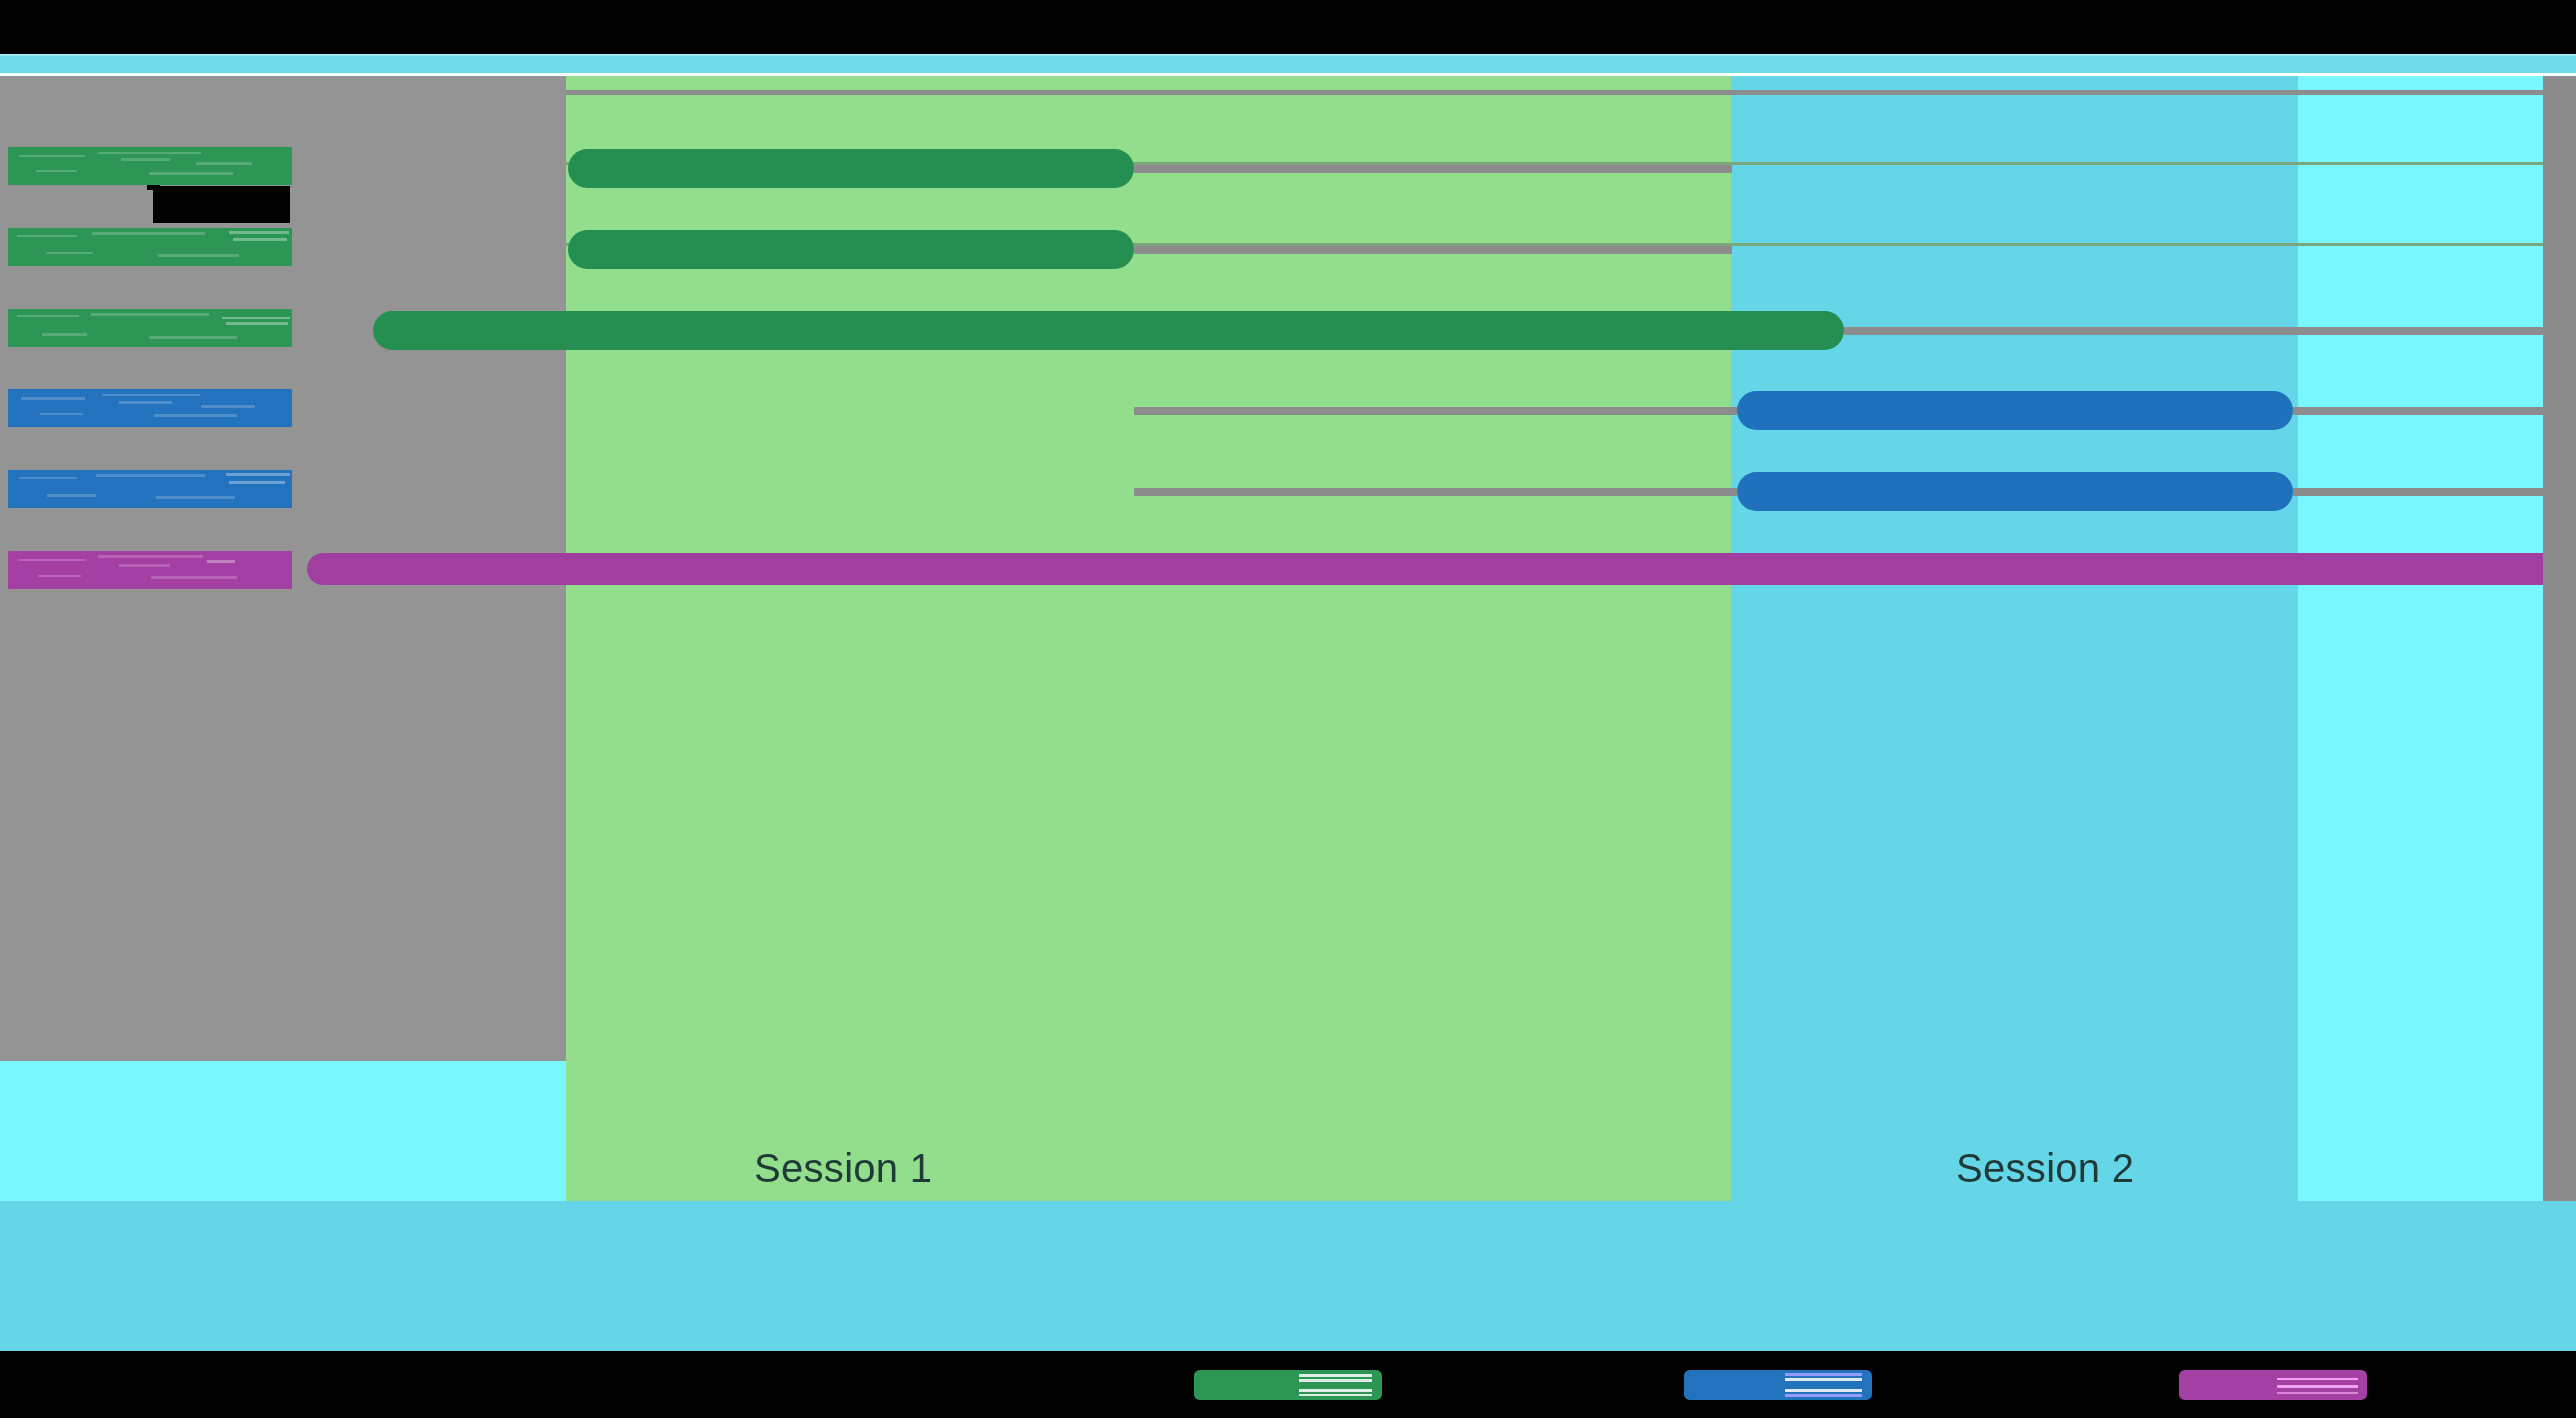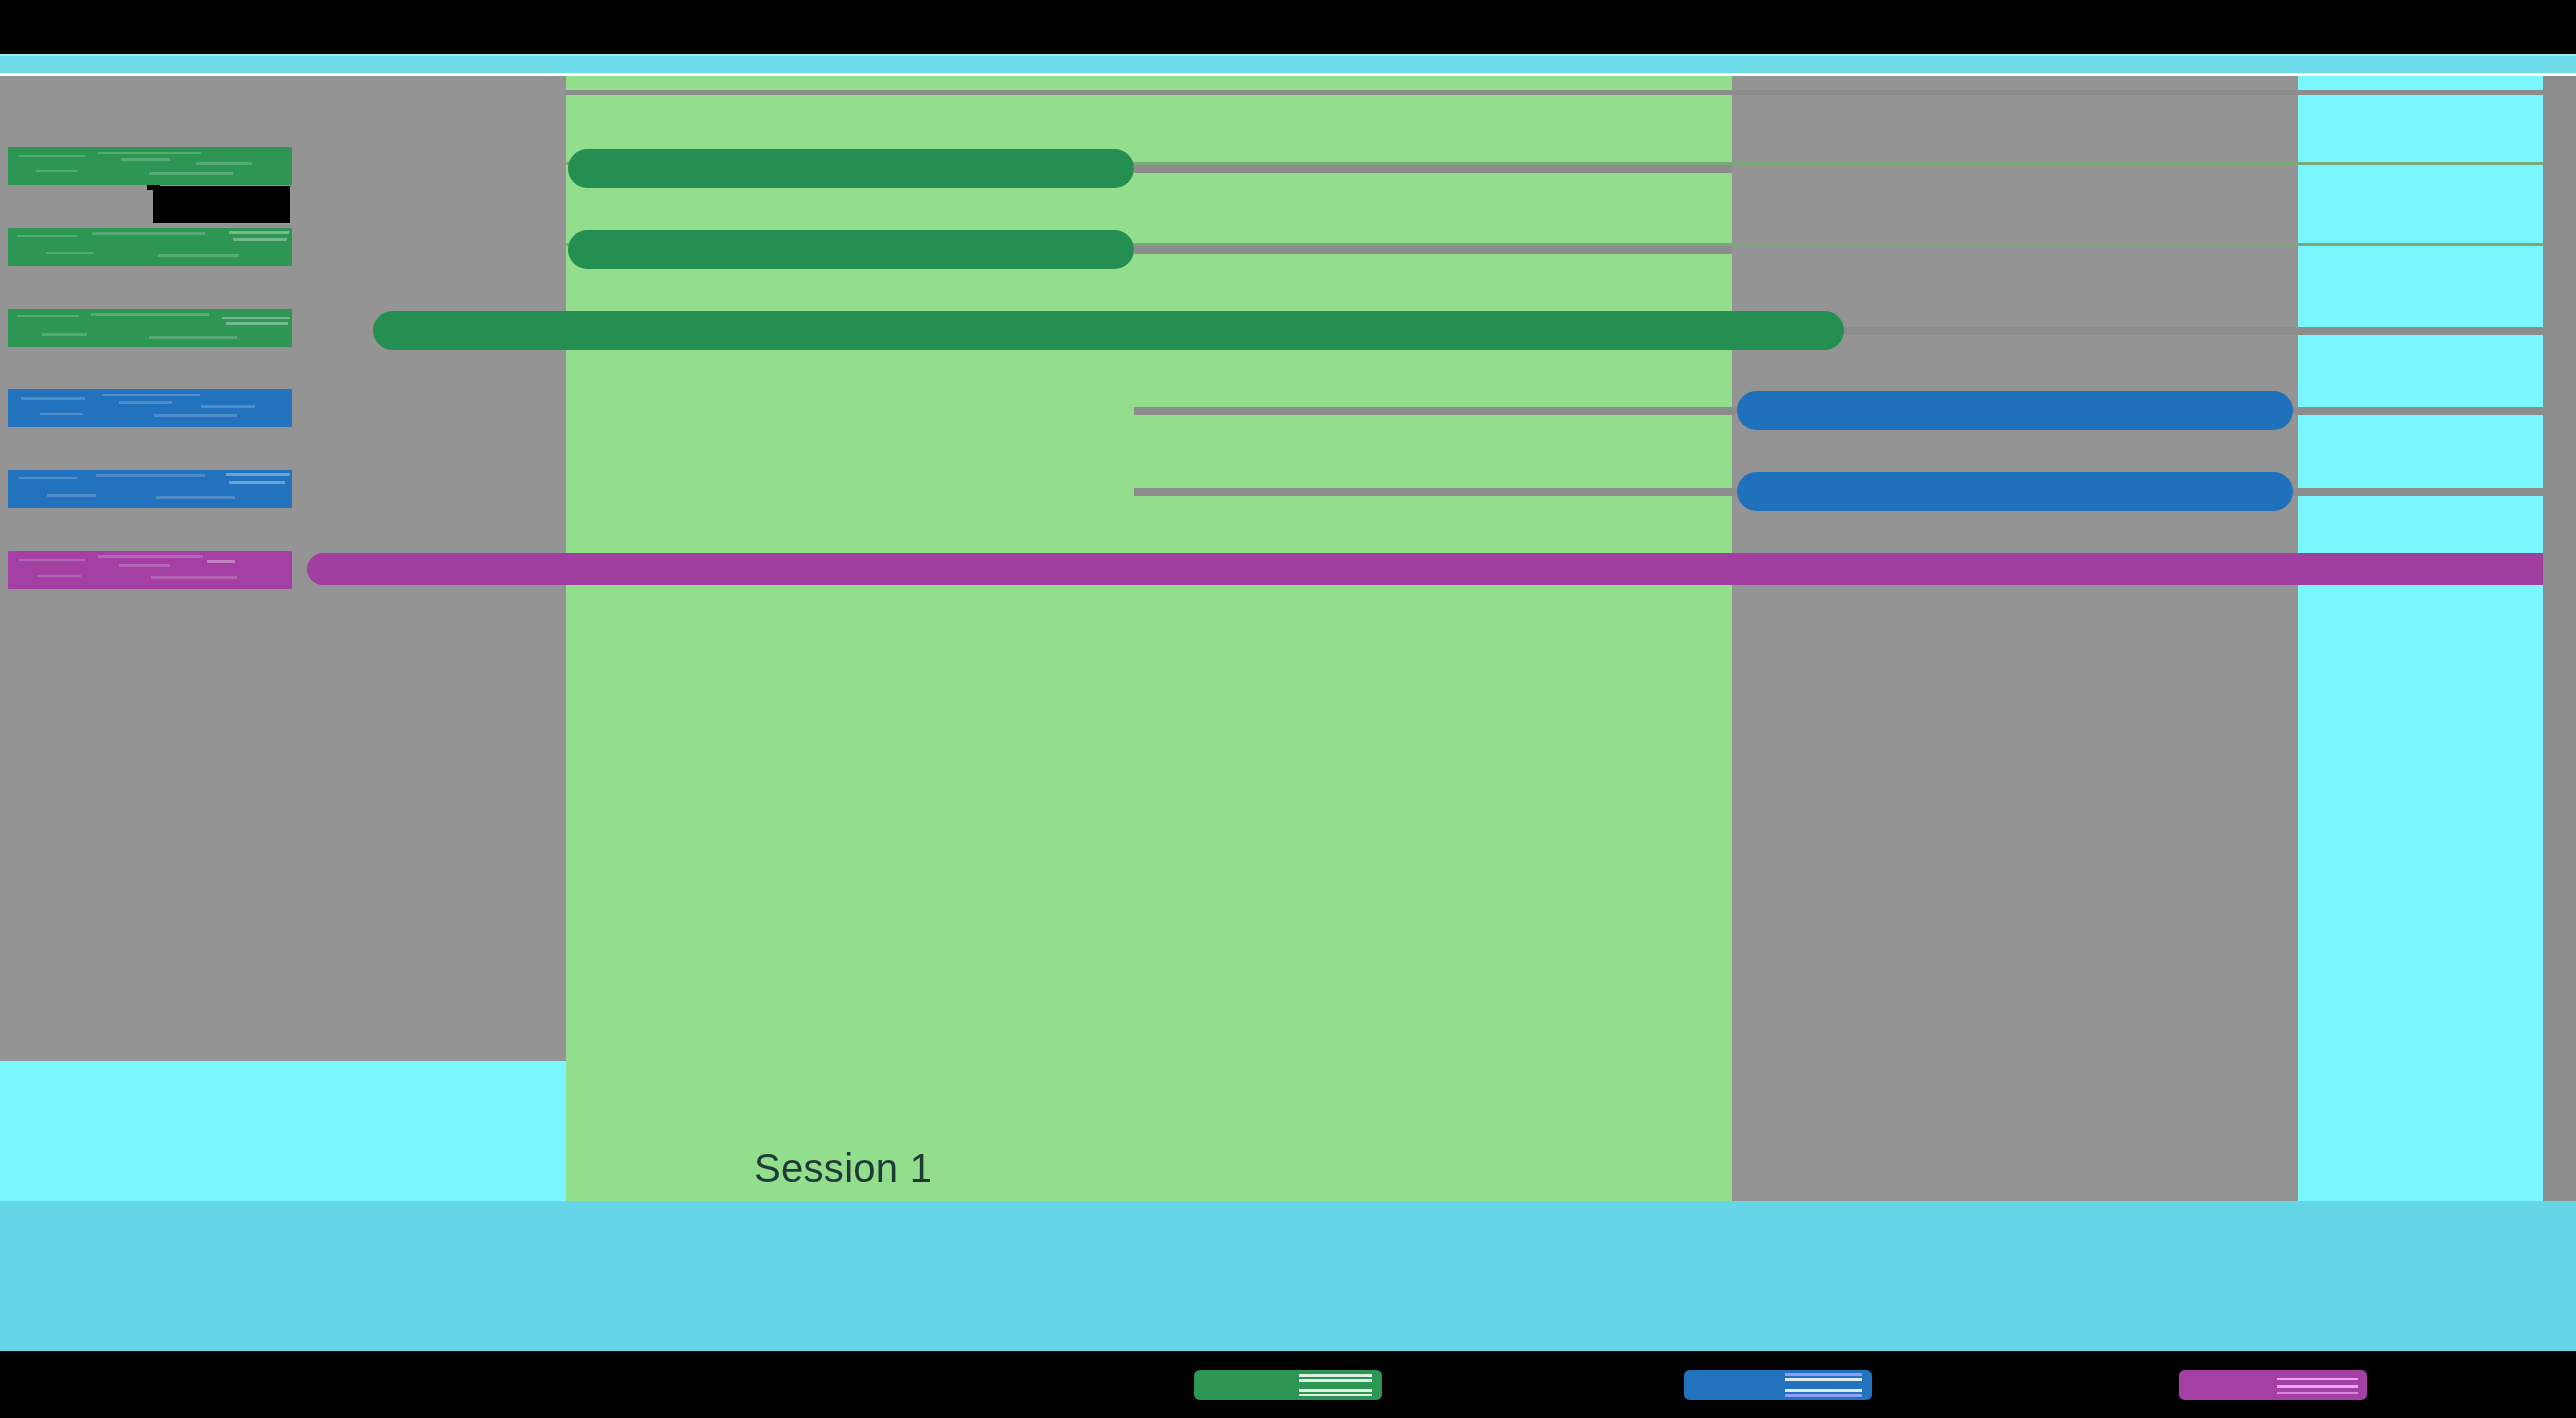--- a/index.html
+++ b/index.html
@@ -216,20 +216,23 @@
   <div class="accent-strip">
     <div class="hair-top"></div>
     <div class="hair-bot"></div>
   </div>
 
   <div class="gantt">
 
     <div class="band band-1">
       <div class="band-label">Session 1</div>
     </div>
+    <div class="band band-2">
+      <div class="band-label">Session 2</div>
+    </div>
     <div class="band band-3"></div>
 
     <div class="label-gutter"></div>
 
     <div class="title-block">
       <div class="nub"></div>
       <span class="sr-only"></span>
     </div>
 
     <div class="row-label rl-green" style="top:71px;">

